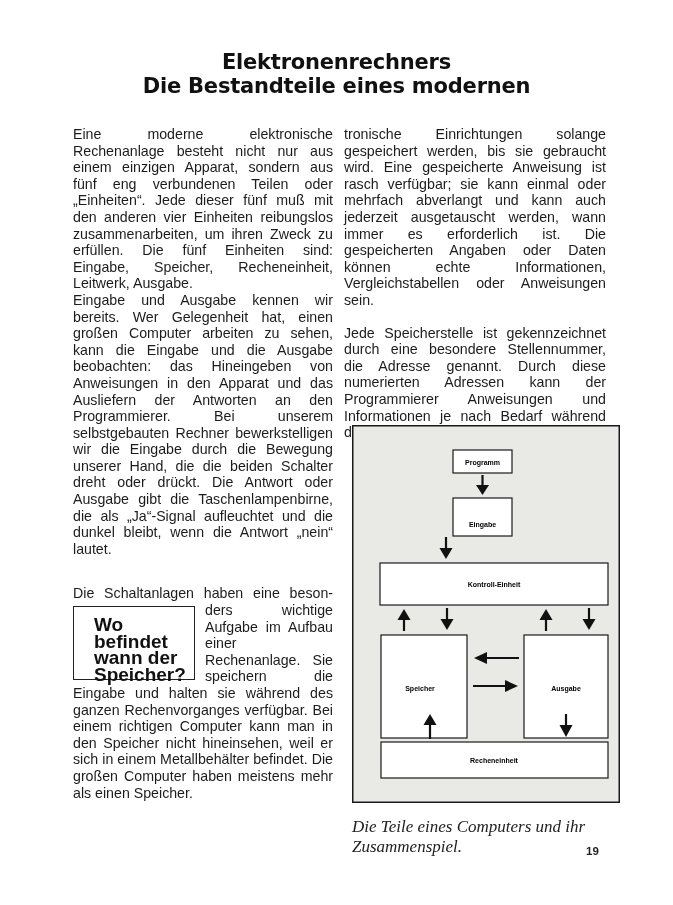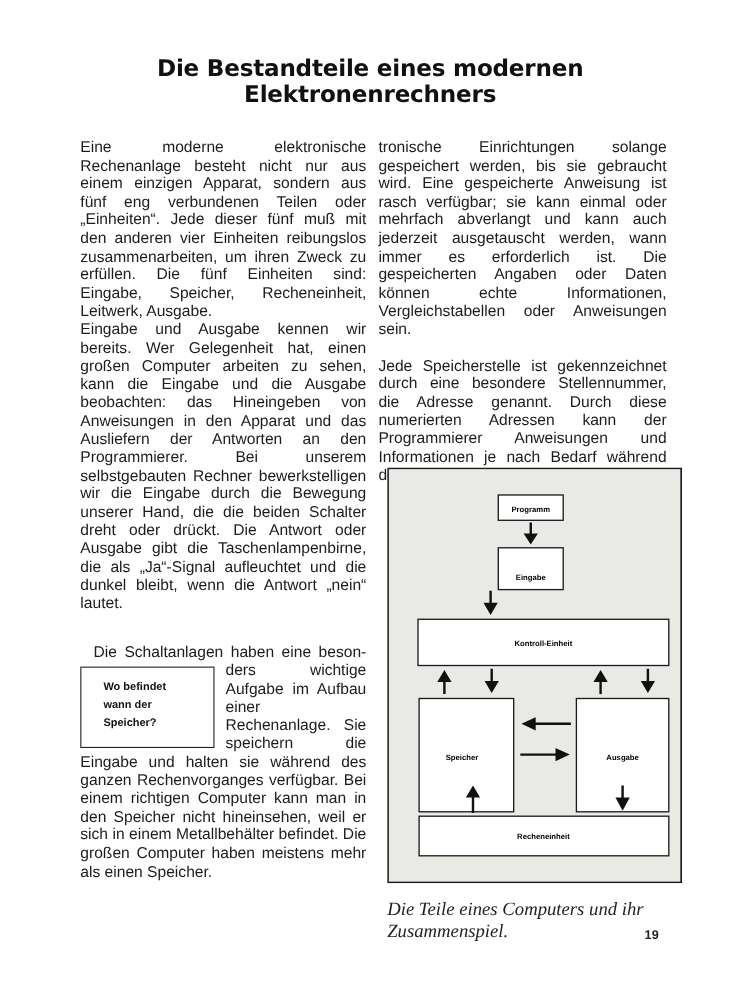--- a/index.html
+++ b/index.html
@@ -18,50 +18,50 @@
   .col p { margin:0; }
   .col p + p { margin-top:0; }
   #col-left { left:73px; top:126px; width:260px; }
   #col-right { left:344px; top:126px; width:262px; }
   .gap { height:16px; }
   .gap-big { height:28px; }
   .inset-wrap { position:relative; }
   .sidebar-box {
     float:left; width:122px; height:74px; border:1.5px solid #222; margin:4px 10px 4px 0;
     box-sizing:border-box; padding:10px 0 0 20px;
-    font-weight:bold; font-size:10px; line-height:16.6px; text-align:left; color:#111;
+    font-weight:bold; font-size:19px; line-height:16.6px; text-align:left; color:#111;
   }
   .sidebar-box span { display:block; }
   .float-text { text-align:justify; }
   b.kw { font-weight:normal; }
 
   
   #diagram { position:absolute; left:352px; top:425px; width:268px; height:378px; }
   #diagram svg { display:block; }
   .caption {
     position:absolute; left:352px; top:817px; width:268px;
     font-family:"Liberation Serif", serif; font-style:italic; font-size:17px; color:#222;
   }
   .page-number {
     position:absolute; left:586px; top:845px; font-size:11.5px; font-weight:bold; color:#222;
   }
 </style>
 </head>
 <body>
 
 <div class="title">
+  <div>Elektronenrechners</div>
   <div>Die Bestandteile eines modernen</div>
-  <div>Elektronenrechners</div>
 </div>
 
 <div class="col" id="col-left">
   <p>Eine moderne elektronische Rechenanlage besteht nicht nur aus einem einzigen Apparat, sondern aus fünf eng verbundenen Teilen oder „Einheiten“. Jede dieser fünf muß mit den anderen vier Einheiten reibungslos zusammenarbeiten, um ihren Zweck zu erfüllen. Die fünf Einheiten sind: Eingabe, Speicher, Recheneinheit, Leitwerk, Ausgabe.</p>
   <p>Eingabe und Ausgabe kennen wir bereits. Wer Gelegenheit hat, einen großen Computer arbeiten zu sehen, kann die Eingabe und die Ausgabe beobachten: das Hineingeben von Anweisungen in den Apparat und das Ausliefern der Antworten an den Programmierer. Bei unserem selbstgebauten Rechner bewerkstelligen wir die Eingabe durch die Bewegung unserer Hand, die die beiden Schalter dreht oder drückt. Die Antwort oder Ausgabe gibt die Taschenlampenbirne, die als „Ja“-Signal aufleuchtet und die dunkel bleibt, wenn die Antwort „nein“ lautet.</p>
   <div class="gap-big"></div>
-  <p style="text-align-last:justify;margin-left:12px;">Die Schaltanlagen haben eine beson-</p>
+  <p style="text-align-last:justify;">Die Schaltanlagen haben eine beson-</p>
   <div class="inset-wrap">
     <div class="sidebar-box">
       <span>Wo befindet</span>
       <span>wann der</span>
       <span>Speicher?</span>
     </div>
     <p class="float-text">ders wichtige Aufgabe im Aufbau einer Rechenanlage. Sie speichern die Eingabe und halten sie während des ganzen Rechenvorganges verfügbar. Bei einem richtigen Computer kann man in den Speicher nicht hineinsehen, weil er sich in einem Metallbehälter befindet. Die großen Computer haben meistens mehr als einen Speicher.</p>
   </div>
 </div>
 

